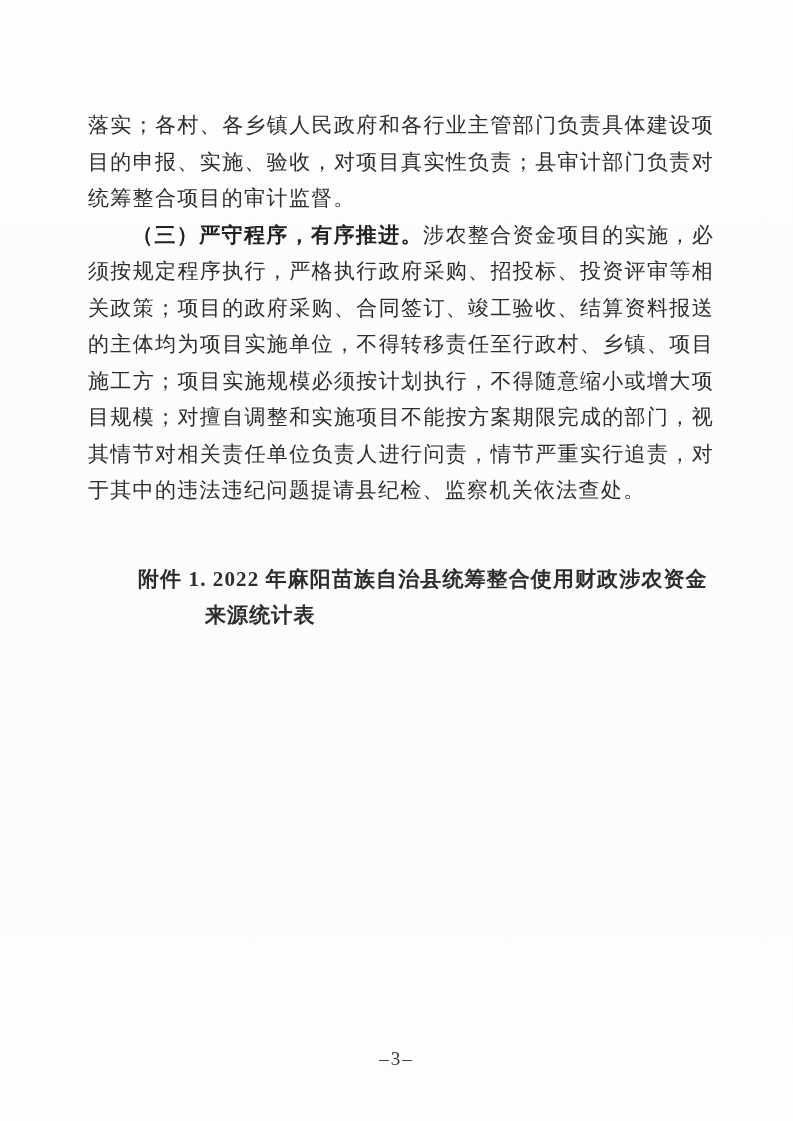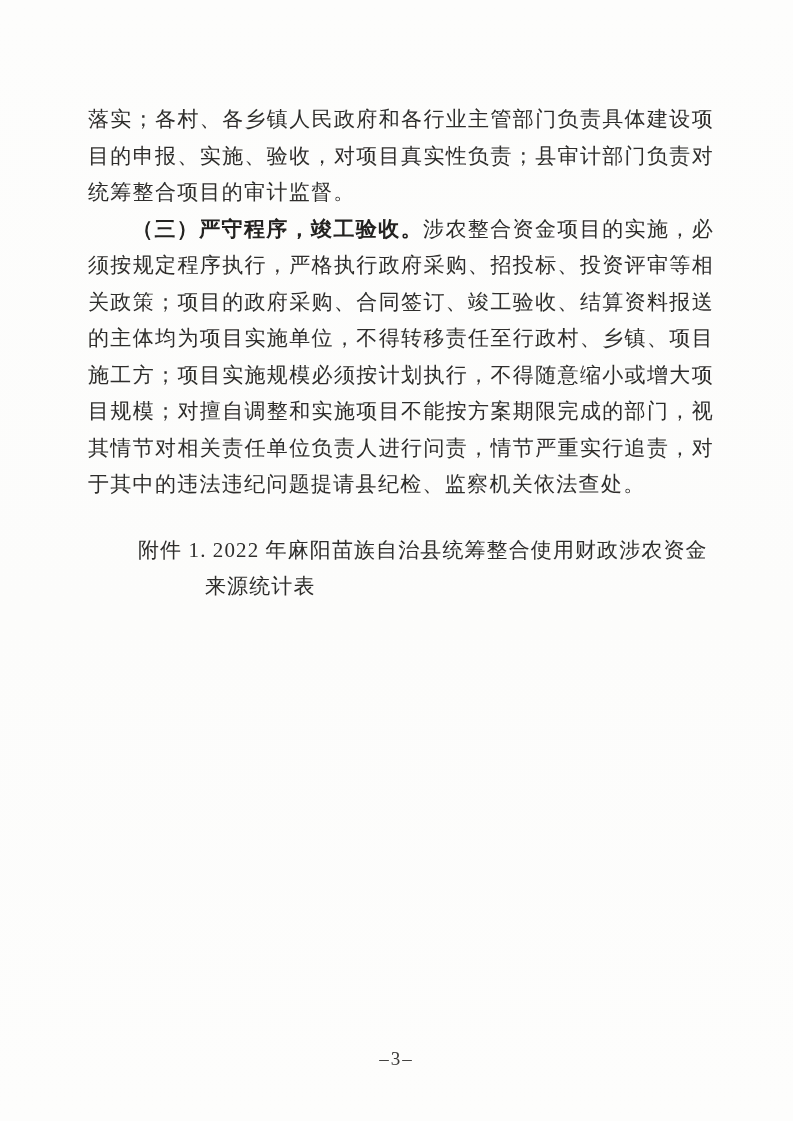--- a/index.html
+++ b/index.html
@@ -13,40 +13,41 @@
     height: 1121px;
     margin: 0 auto;
     background: linear-gradient(180deg, #fdfdfc 0%, #fcfcfb 55%, #fdfdfc 100%);
     overflow: hidden;
     font-family: "Liberation Serif", "DejaVu Serif", serif;
     color: #2e2d2b;
   }
   .body-text {
     position: absolute;
     left: 88px;
-    top: 101px;
+    top: 107px;
     width: 626px;
     font-size: 21px;
     line-height: 36.5px;
     letter-spacing: 1.3px;
     text-align: justify;
     text-justify: inter-character;
   }
   .para {
     margin: 0;
   }
   .para.indent {
     text-indent: 44px;
   }
   .para .bold {
     font-weight: bold;
     color: #232220;
   }
   .attachments {
-    margin-top: 29px;
+    margin-top: 52px;
+    font-weight: bold;
   }
   .attachment {
     margin: 0;
     padding-left: 117px;
     text-indent: -67px;
     text-align: left;
     letter-spacing: 1.1px;
   }
   .page-number {
     position: absolute;
@@ -59,21 +60,21 @@
     color: #3a3937;
   }
 </style>
 </head>
 <body>
 
 <div class="page">
   <div class="body-text">
     <p class="para no-indent">落实；各村、各乡镇人民政府和各行业主管部门负责具体建设项目的申报、实施、验收，对项目真实性负责；县审计部门负责对统筹整合项目的审计监督。</p>
 
-    <p class="para indent"><span class="bold">（三）严守程序，竣工验收。</span><span>涉农整合资金项目的实施，必须按规定程序执行，严格执行政府采购、招投标、投资评审等相关政策；项目的政府采购、合同签订、竣工验收、结算资料报送的主体均为项目实施单位，不得转移责任至行政村、乡镇、项目施工方；项目实施规模必须按计划执行，不得随意缩小或增大项目规模；对擅自调整和实施项目不能按方案期限完成的部门，视其情节对相关责任单位负责人进行问责，情节严重实行追责，对于其中的违法违纪问题提请县纪检、监察机关依法查处。</span></p>
+    <p class="para indent"><span class="bold">（三）严守程序，有序推进。</span><span>涉农整合资金项目的实施，必须按规定程序执行，严格执行政府采购、招投标、投资评审等相关政策；项目的政府采购、合同签订、竣工验收、结算资料报送的主体均为项目实施单位，不得转移责任至行政村、乡镇、项目施工方；项目实施规模必须按计划执行，不得随意缩小或增大项目规模；对擅自调整和实施项目不能按方案期限完成的部门，视其情节对相关责任单位负责人进行问责，情节严重实行追责，对于其中的违法违纪问题提请县纪检、监察机关依法查处。</span></p>
 
 
     <div class="attachments">
       <p class="attachment">附件 1. 2022 年麻阳苗族自治县统筹整合使用财政涉农资金来源统计表</p>
     </div>
   </div>
 
   <div class="page-number">–3–</div>
 </div>
 

